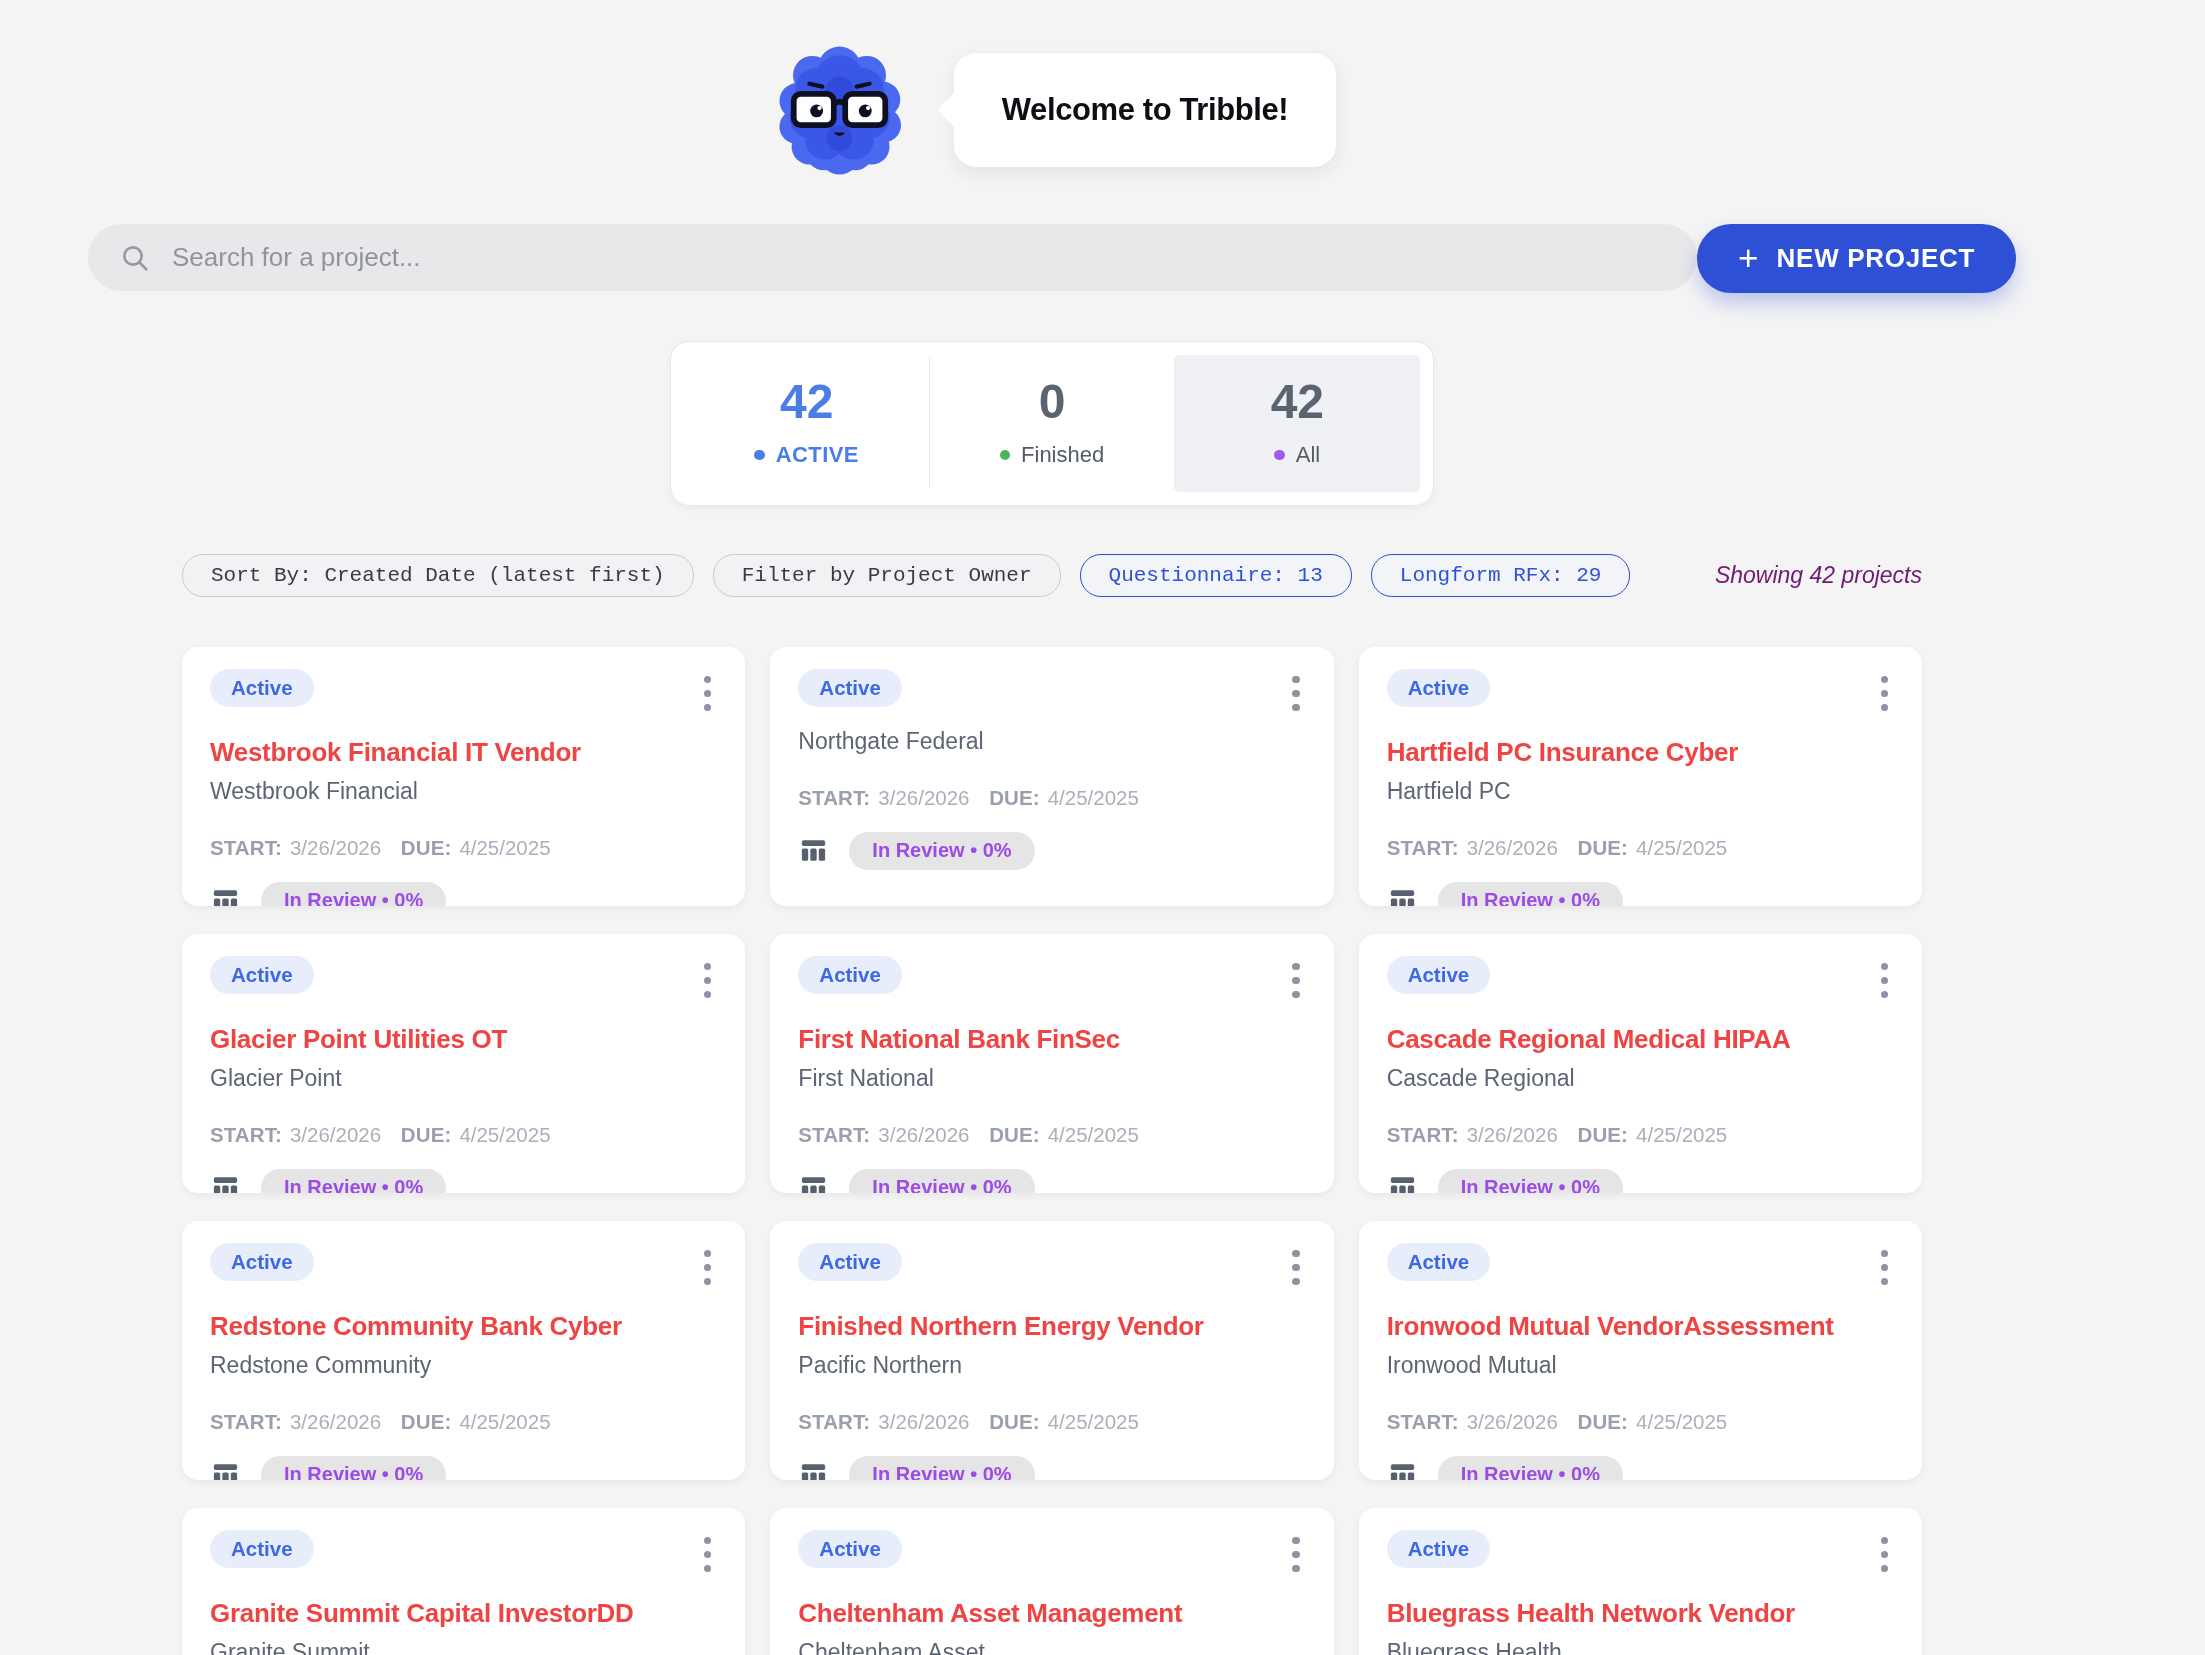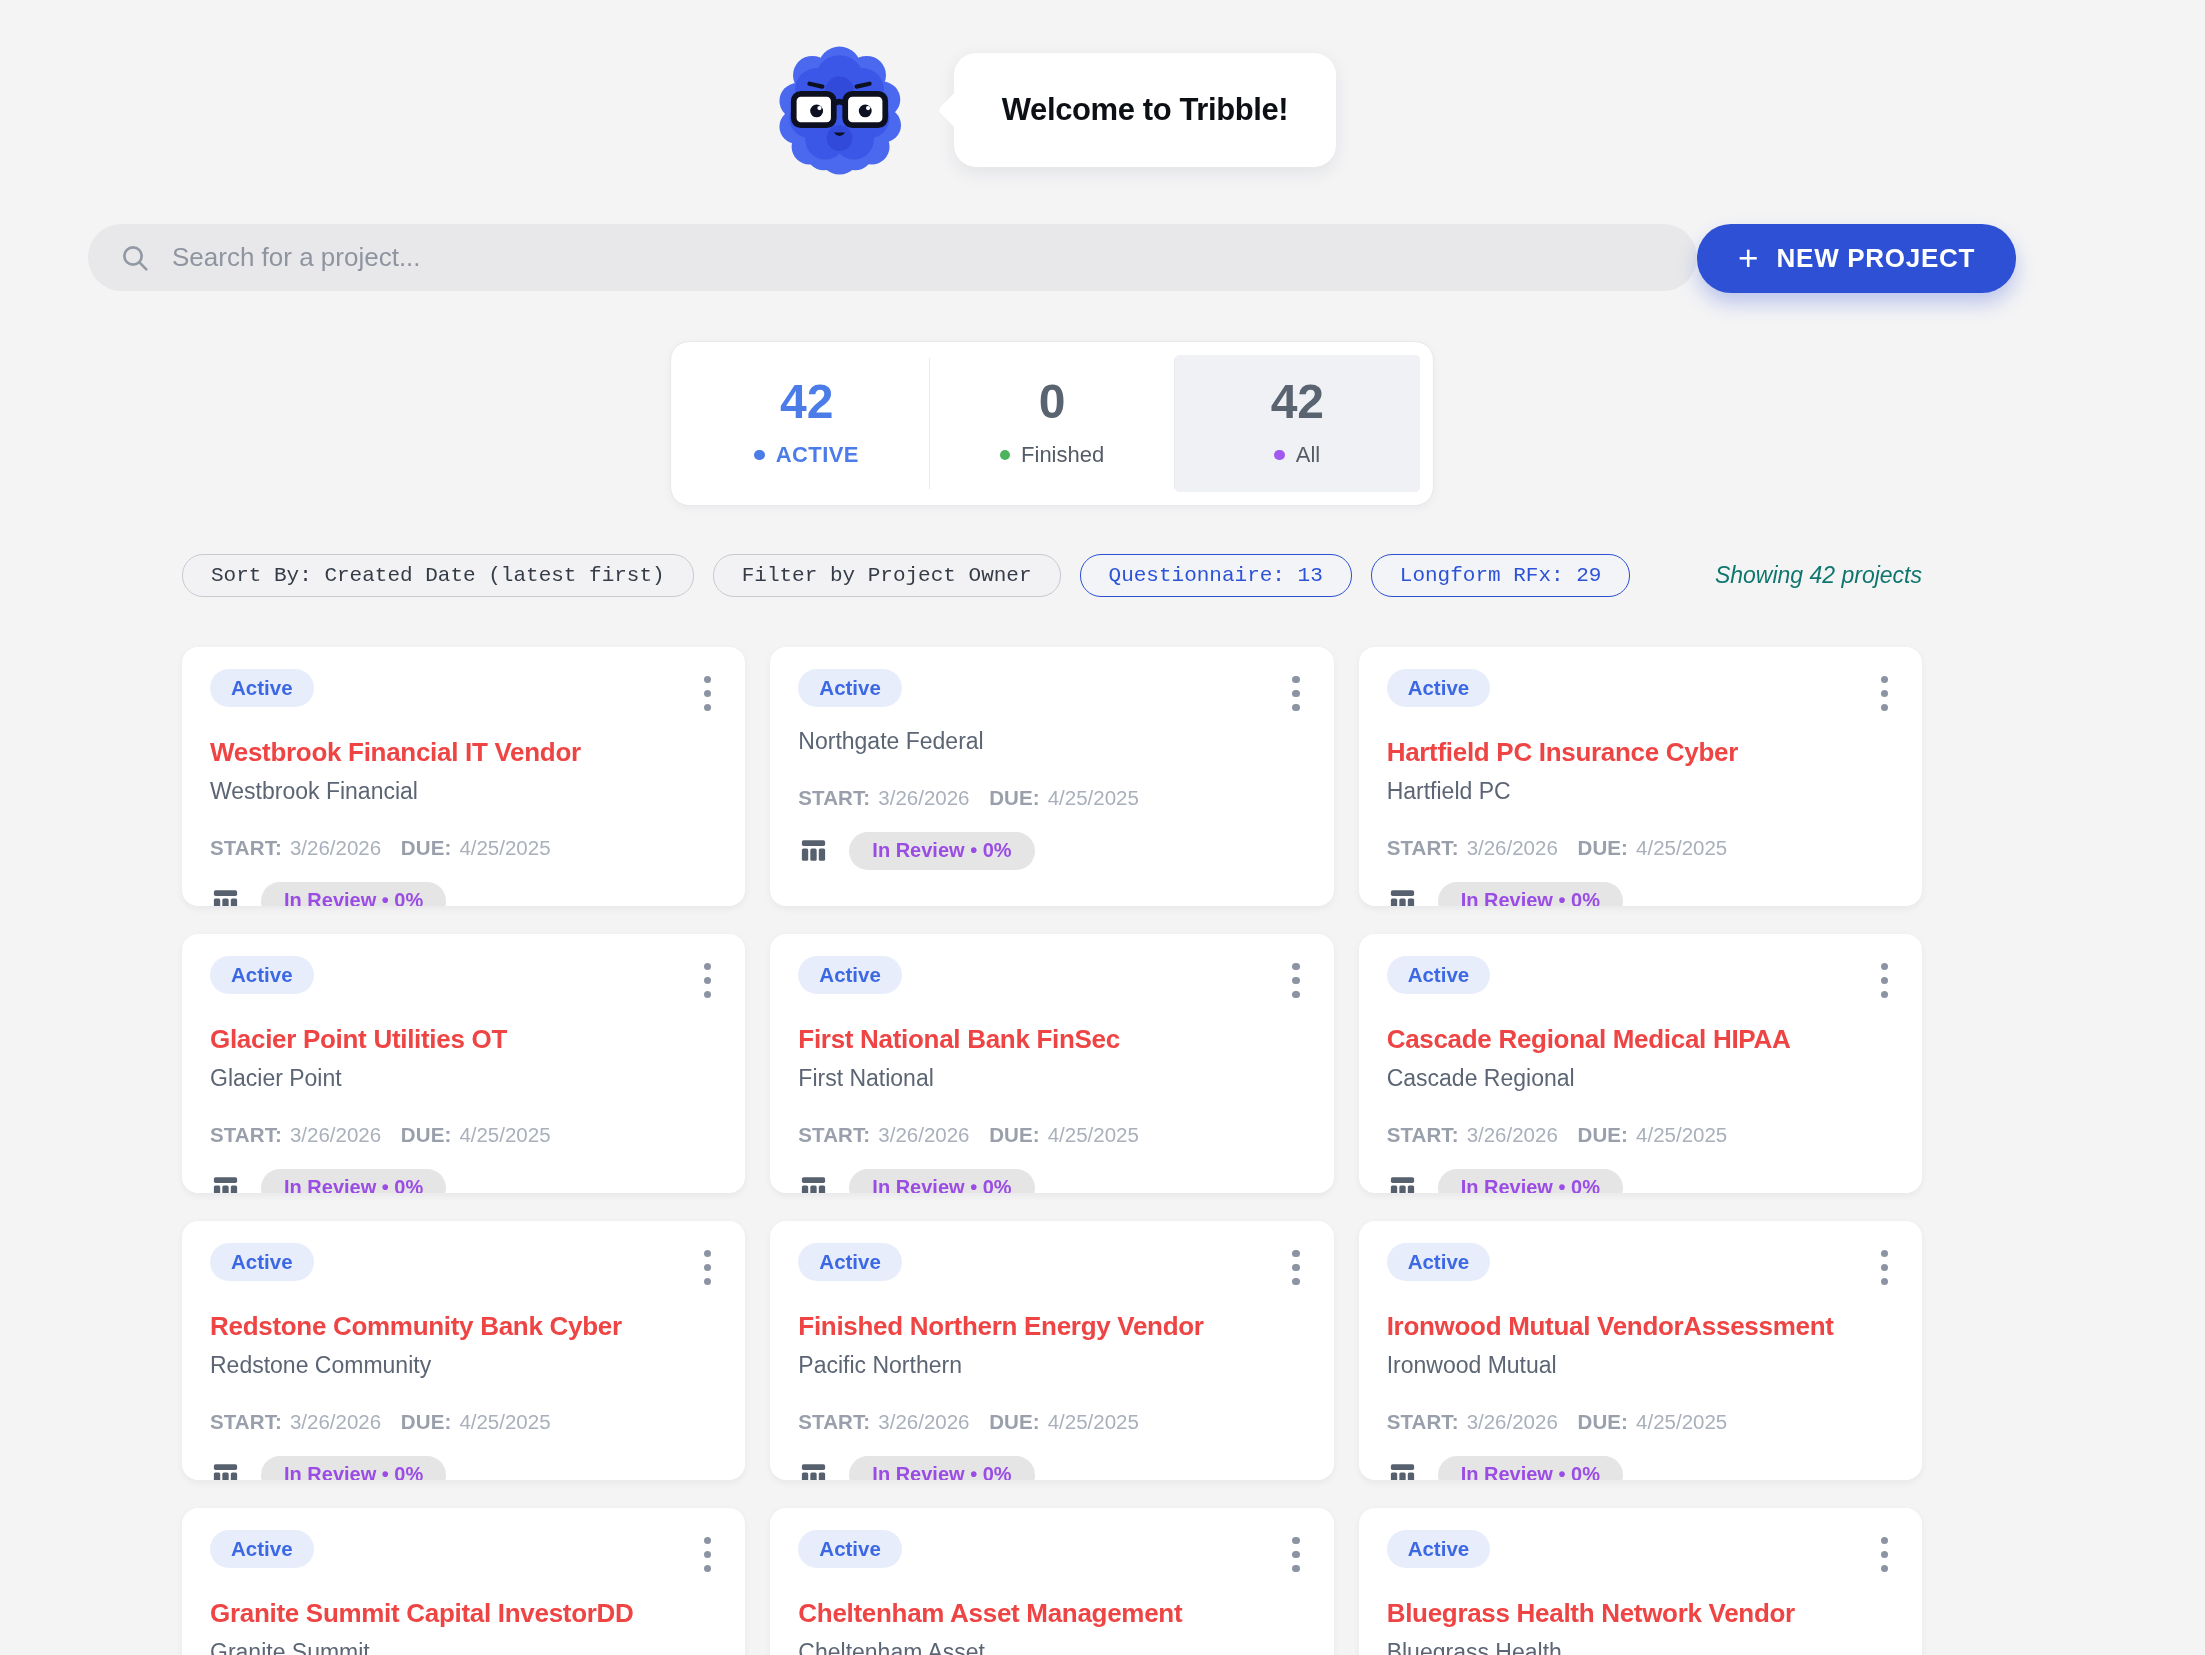--- a/index.html
+++ b/index.html
@@ -78,21 +78,21 @@
   .filter-row {
     width: 1740px; margin: 48px auto 0; display: flex; align-items: center; gap: 19px;
   }
   .pill {
     height: 43px; border-radius: 21px; padding: 0 28px; font-size: 21px;
     display: flex; align-items: center; background: transparent;
     font-family: Liberation Mono, monospace; cursor: pointer; white-space: nowrap;
   }
   .pill.gray { border: 1.5px solid #c8cacf; color: #353c47; background: #f2f2f4; }
   .pill.blue { border: 1.5px solid #2d50d4; color: #2c52d8; background: #f3f4f7; font-weight: 500; }
-  .showing { margin-left: auto; font-style: italic; color: #0f766e; font-size: 23px; }
+  .showing { margin-left: auto; font-style: italic; color: #701a75; font-size: 23px; }
 
   
   .grid {
     width: 1740px; margin: 50px auto 0;
     display: grid; grid-template-columns: repeat(3, 1fr);
     grid-auto-rows: 259px; column-gap: 25px; row-gap: 28px;
   }
   .card {
     background: #ffffff; border-radius: 16px; padding: 22px 28px;
     box-shadow: 0 2.9px 7.3px rgba(20,24,40,0.05); overflow: hidden;

